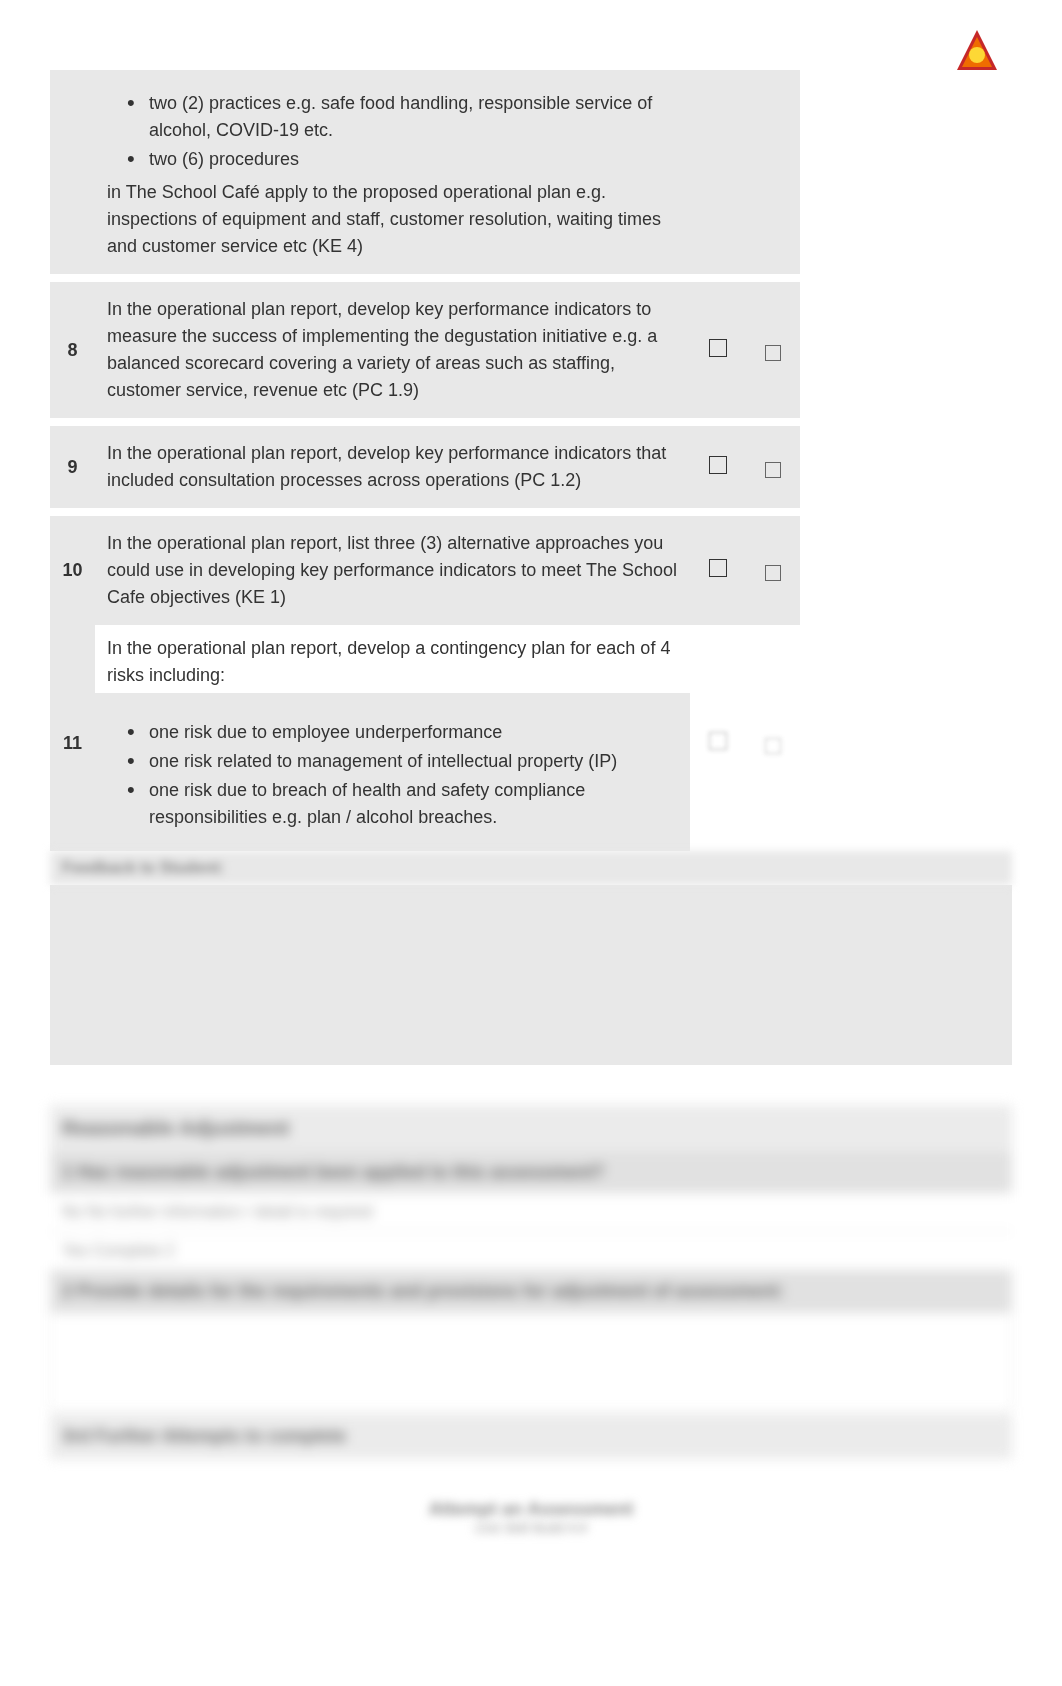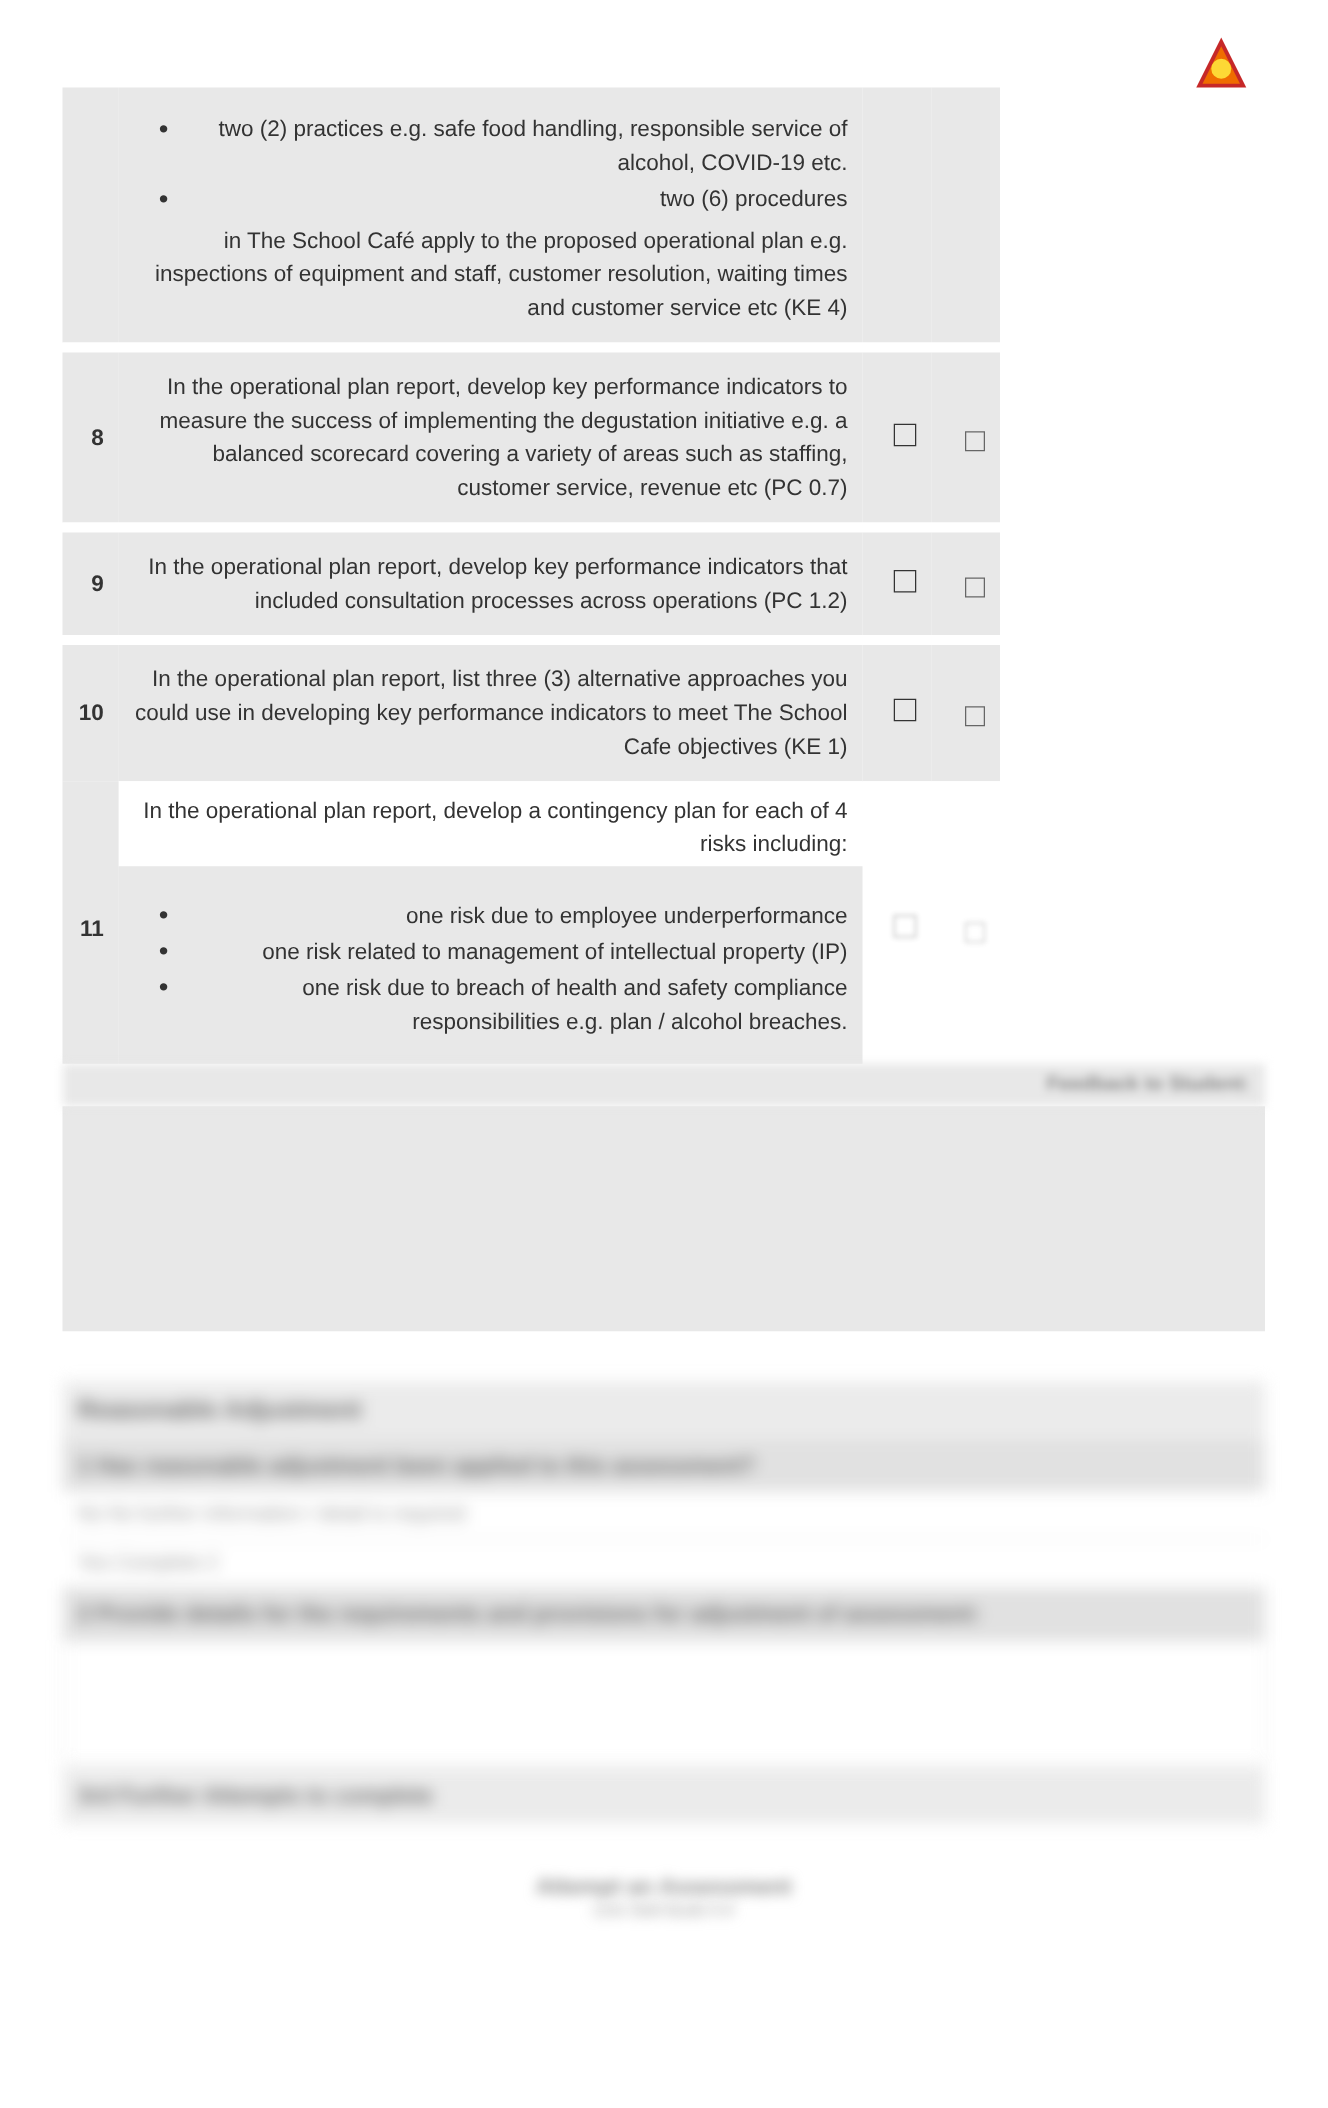--- a/index.html
+++ b/index.html
@@ -29,21 +29,20 @@
     .assessment-table {
       width: 100%;
       border-collapse: collapse;
       margin-top: 30px;
     }
     
     .assessment-table td {
       padding: 14px 12px;
       vertical-align: middle;
       background: #e8e8e8;
-      text-align: right;
     }
     
     .assessment-table tr.spacer td {
       padding: 0;
       height: 8px;
       background: #ffffff;
     }
     
     .col-num {
       width: 45px;
@@ -218,21 +217,21 @@
       <td class="col-check2"></td>
       <td class="col-blank"></td>
     </tr>
 
     <tr class="spacer">
         <td colspan="5"></td>
       </tr>
 
     <tr>
       <td class="col-num">8</td>
-      <td class="col-desc">In the operational plan report, develop key performance indicators to measure the success of implementing the degustation initiative e.g. a balanced scorecard covering a variety of areas such as staffing, customer service, revenue etc (PC 0.7)</td>
+      <td class="col-desc">In the operational plan report, develop key performance indicators to measure the success of implementing the degustation initiative e.g. a balanced scorecard covering a variety of areas such as staffing, customer service, revenue etc (PC 1.9)</td>
       <td class="col-check1"><span class="checkbox"></span></td>
       <td class="col-check2"><span class="checkbox2"></span></td>
       <td class="col-blank"></td>
     </tr>
 
     <tr class="spacer">
         <td colspan="5"></td>
       </tr>
 
     <tr>

